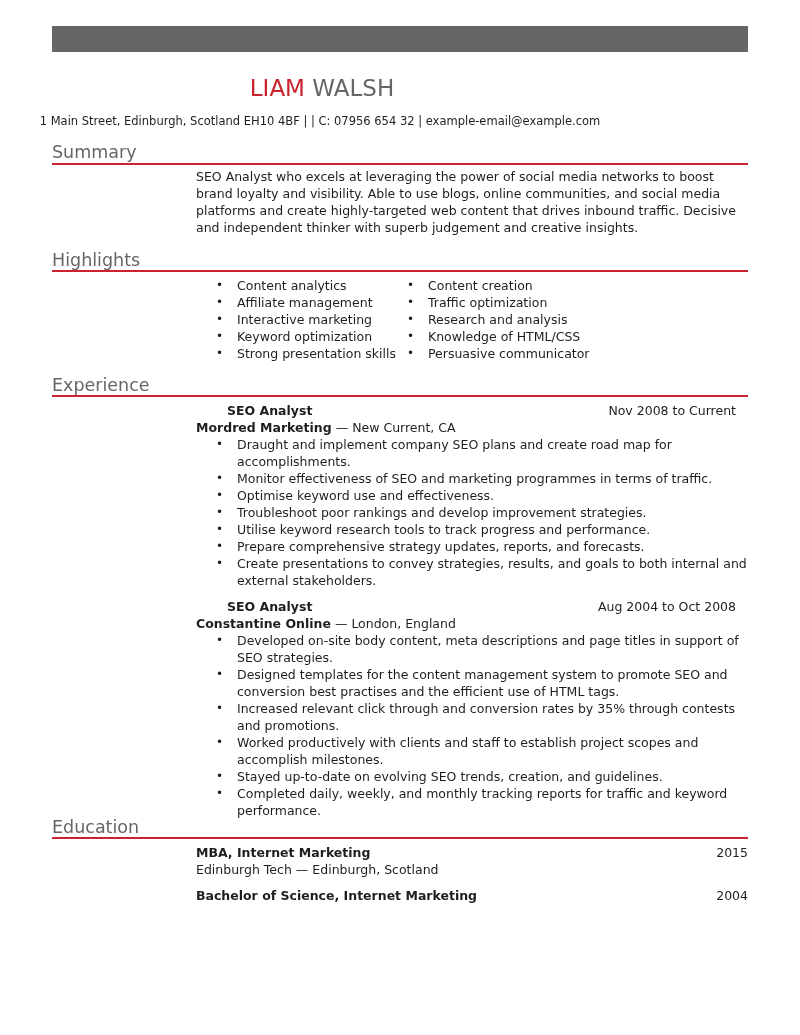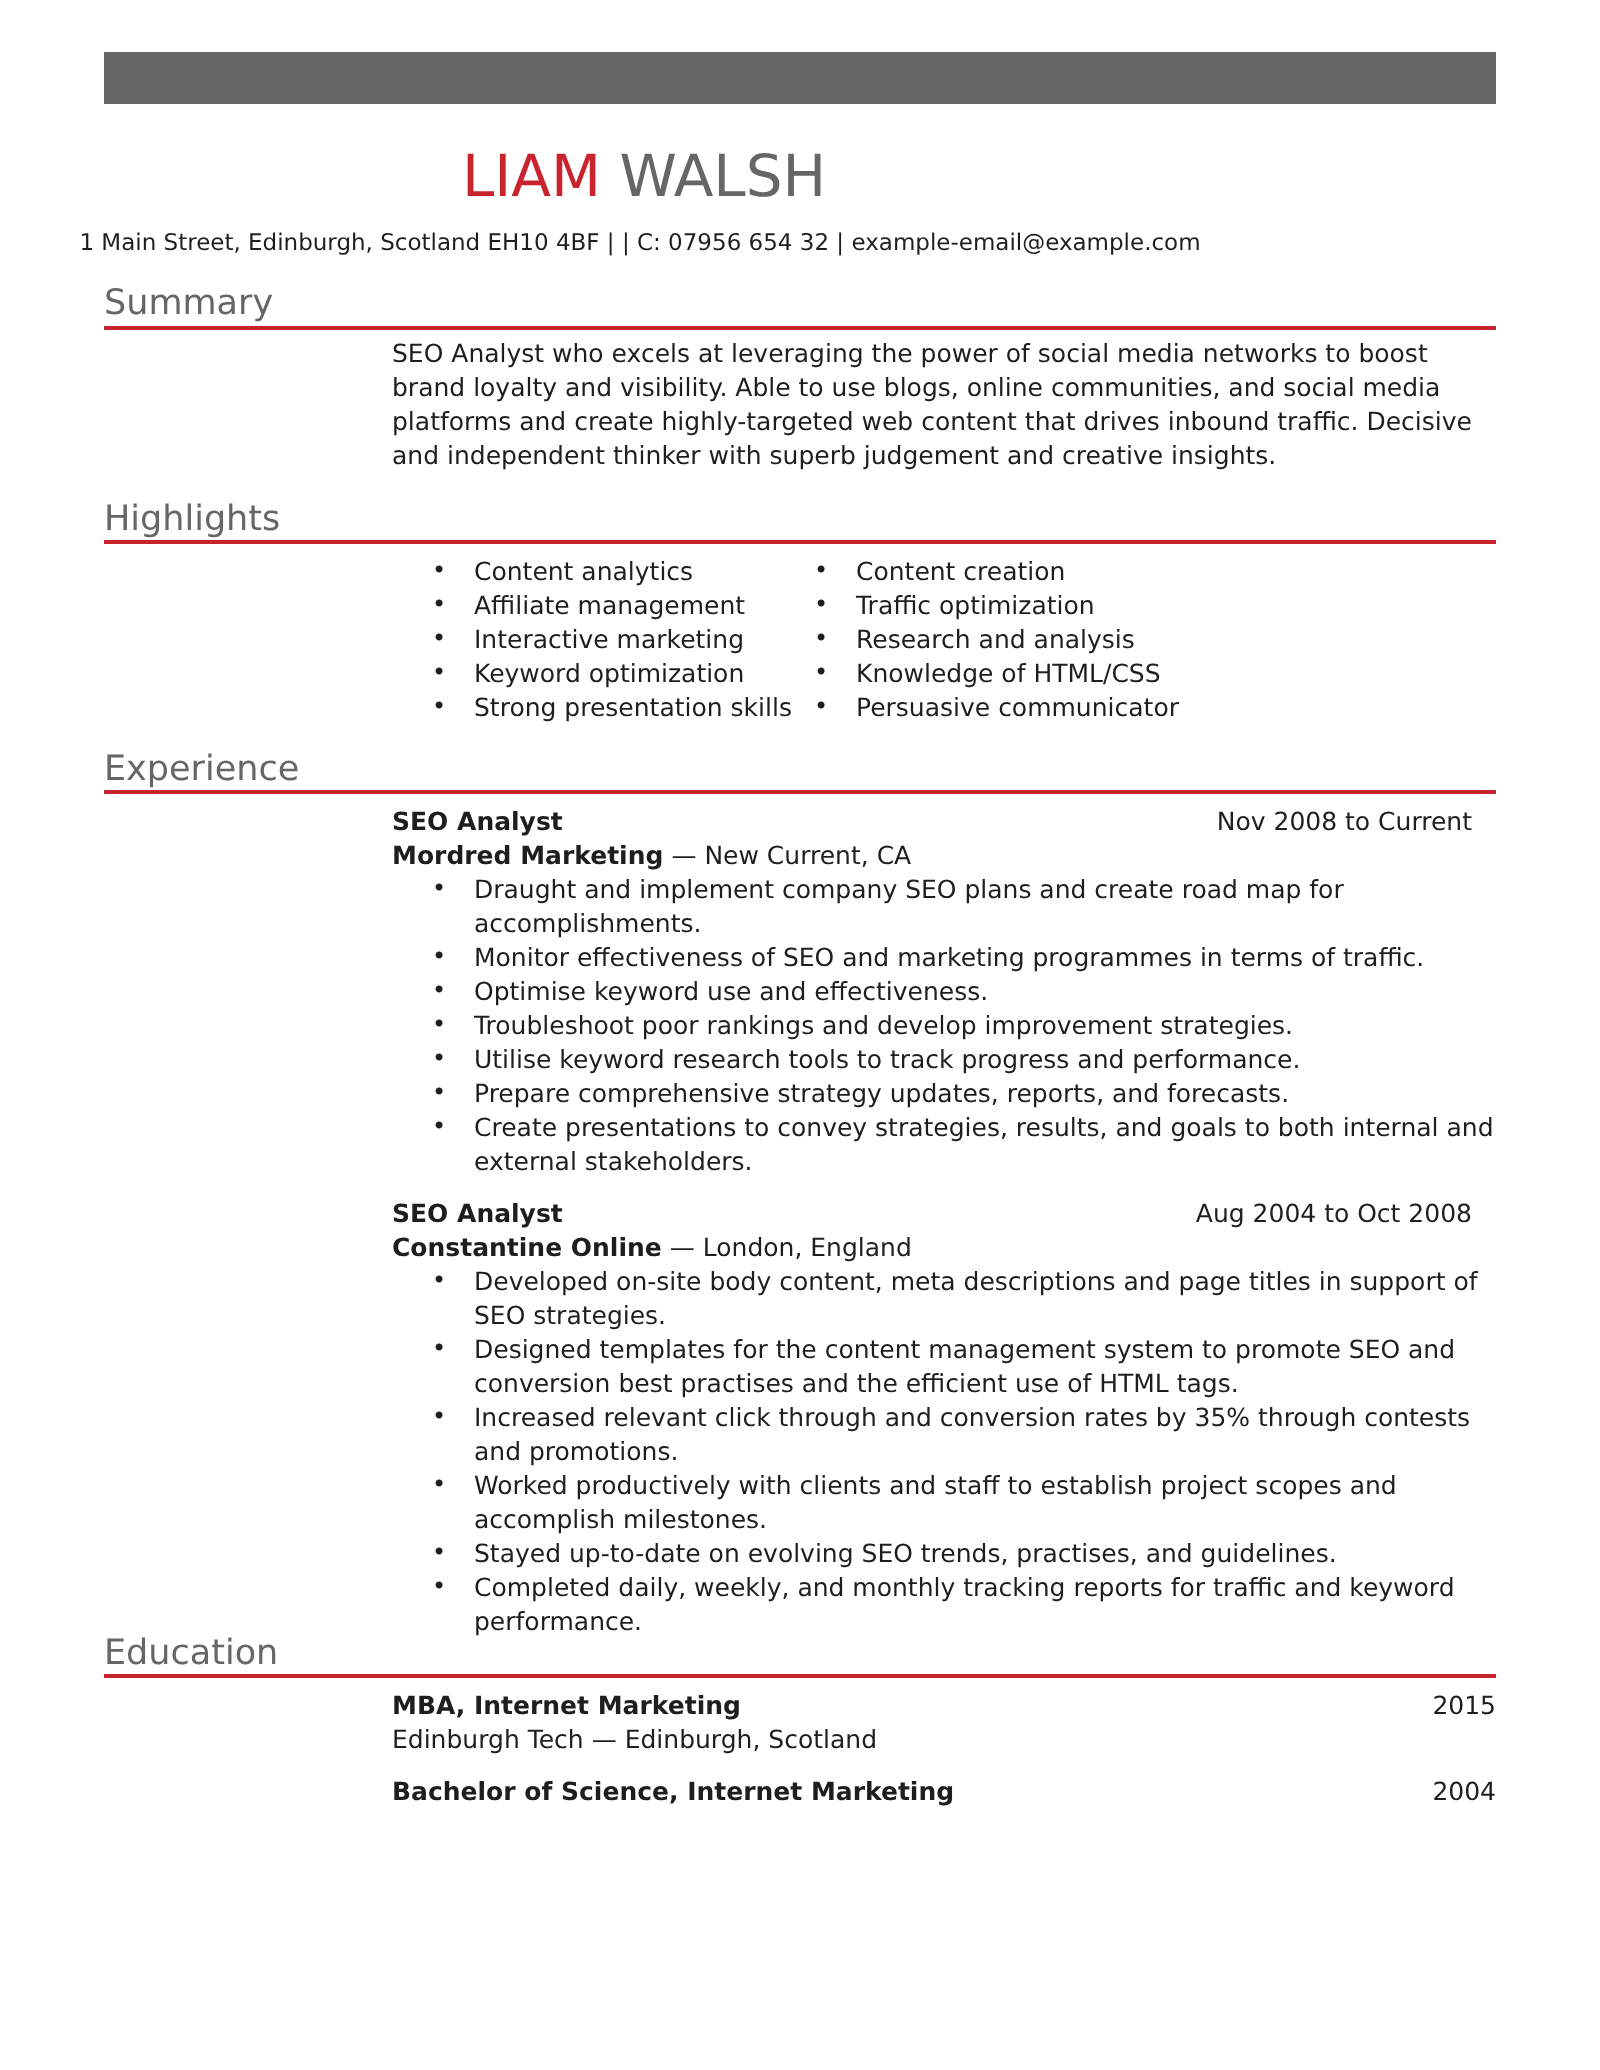--- a/index.html
+++ b/index.html
@@ -3,41 +3,41 @@
 <meta charset="utf-8">
 <style>
   html, body { margin: 0; padding: 0; background: #ffffff; }
   body {
     width: 800px; height: 1035px; position: relative; overflow: hidden;
     font-family: "DejaVu Sans", sans-serif; color: #1e1e1e;
   }
   .topbar { position: absolute; left: 52px; top: 26px; width: 696px; height: 26px; background: #666666; }
   .name {
     position: absolute; left: 0; top: 70px; width: 644px; text-align: center;
-    font-family: "DejaVu Sans", sans-serif; font-size: 29px; letter-spacing: 0px; line-height: 36px;
+    font-family: "DejaVu Sans", sans-serif; font-size: 23px; letter-spacing: 0px; line-height: 36px;
   }
   .name .first { color: #c9232d; }
   .name .last { color: #666666; }
   .contact {
     position: absolute; left: 0; top: 113px; width: 640px; text-align: center;
     font-size: 11.5px; line-height: 16px; color: #1e1e1e;
   }
   .section-title {
     position: absolute; left: 52px; font-size: 17.5px; color: #666666; line-height: 22px;
   }
   .rule { position: absolute; left: 52px; width: 696px; height: 2px; background: #c9232d; }
   .block { position: absolute; left: 196px; width: 556px; font-size: 12.5px; line-height: 17px; }
   .summary-text { margin: 0; }
   .hl-col { position: absolute; top: 0; list-style: none; margin: 0; padding: 0; }
   .hl-col li, .bullets li { position: relative; padding-left: 41px; }
   .bullet {
     position: absolute; left: 20px; top: 0; font-size: 12px; line-height: 17px;
   }
   .bullets { list-style: none; margin: 0; padding: 0; }
-  .job-head { position: relative; height: 17px; }
+  .job-head { position: relative; height: 17px; margin-left: 31px; }
   .job-title { font-weight: bold; }
   .job-dates { position: absolute; right: 16px; top: 0; }
   .company { font-weight: bold; }
   .dash { margin: 0 4px; }
   .job { margin-bottom: 9px; }
   .edu-item { position: relative; margin-bottom: 9px; }
   .edu-degree { font-weight: bold; }
   .edu-year { position: absolute; right: 4px; top: 0; }
 </style>
 </head>
@@ -103,21 +103,21 @@
       <span class="job-dates">Aug 2004 to Oct 2008</span>
     </div>
     <div>
       <span class="company">Constantine Online</span><span class="dash">—</span><span>London, England</span>
     </div>
     <ul class="bullets">
       <li><span class="bullet">•</span><span>Developed on-site body content, meta descriptions and page titles in support of SEO strategies.</span></li>
       <li><span class="bullet">•</span><span>Designed templates for the content management system to promote SEO and conversion best practises and the efficient use of HTML tags.</span></li>
       <li><span class="bullet">•</span><span>Increased relevant click through and conversion rates by 35% through contests and promotions.</span></li>
       <li><span class="bullet">•</span><span>Worked productively with clients and staff to establish project scopes and accomplish milestones.</span></li>
-      <li><span class="bullet">•</span><span>Stayed up-to-date on evolving SEO trends, practises, and guidelines.</span></li>
+      <li><span class="bullet">•</span><span>Stayed up-to-date on evolving SEO trends, creation, and guidelines.</span></li>
       <li><span class="bullet">•</span><span>Completed daily, weekly, and monthly tracking reports for traffic and keyword performance.</span></li>
     </ul>
   </div>
 </div>
 
 <div class="section-title" style="top: 816px; color: rgb(102, 102, 102);">Education</div>
 <div class="rule" style="top: 837px; background: rgb(201, 35, 45);"></div>
 <div class="block" style="top:844px;">
   <div class="edu-item">
     <div class="edu-degree">MBA, Internet Marketing</div>

